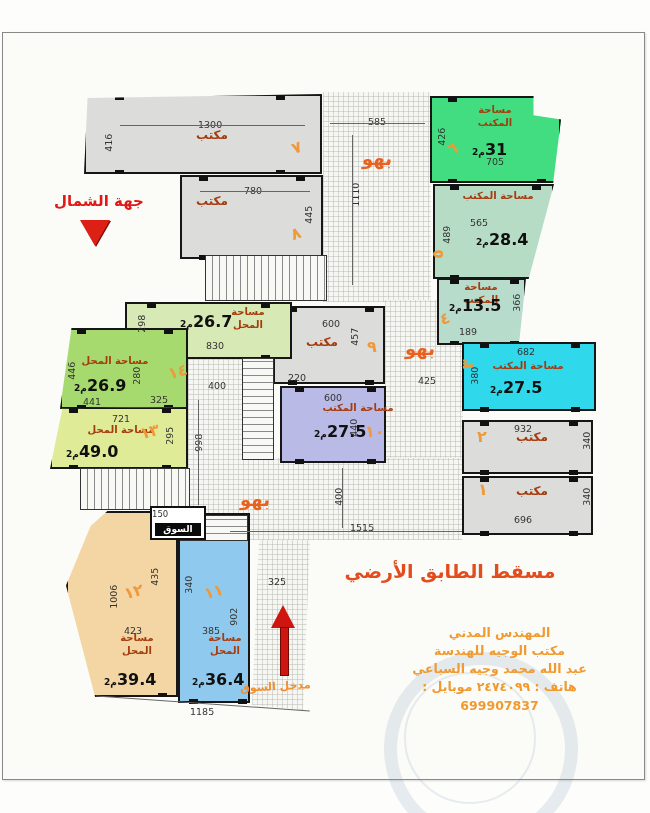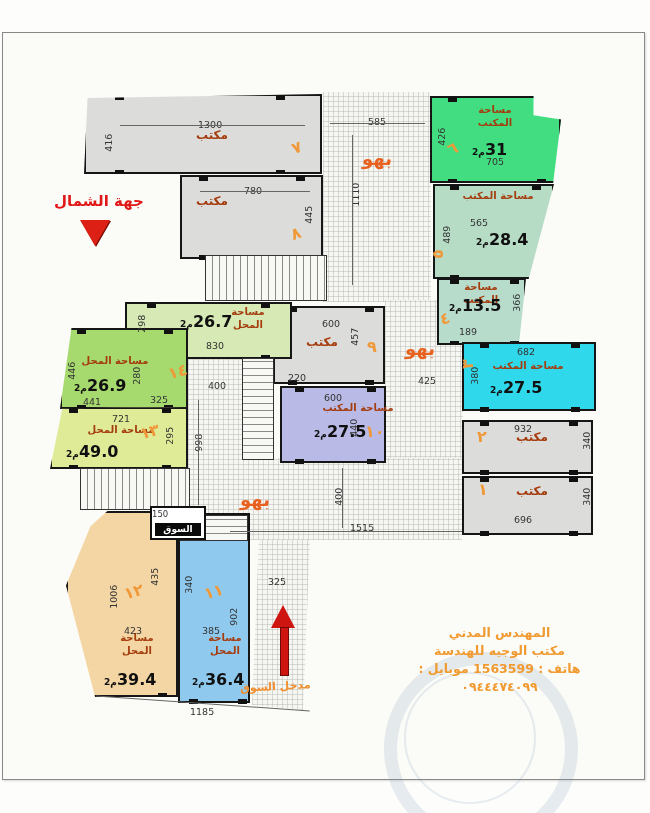--- a/index.html
+++ b/index.html
@@ -266,22 +266,24 @@
   <div class="line" style="left:96px;top:703px;width:214px;height:1px;transform:rotate(4deg);"></div>
   <div class="line" style="left:198px;top:400px;width:1px;height:105px;"></div>
 
   <div id="north-label">جهة الشمال</div>
   <div id="north-arrow"></div>
 
   <div id="entry-head"></div>
   <div id="entry-shaft"></div>
   <div id="entrance-label">مدخل السوق</div>
 
+  <div id="floor-label">مسقط الطابق الأرضي</div>
 
   <div class="wm" style="left:384px;top:652px;width:168px;height:168px;"></div>
   <div class="wm2" style="left:404px;top:672px;width:128px;height:128px;"></div>
 
   <div id="office-box">
     <div>المهندس المدني</div>
     <div>مكتب الوجيه للهندسة</div>
-    <div>هاتف : 1563599   موبايل : ٠٩٤٤٤٧٤٠٩٩</div>
+    <div>عبد الله محمد وجيه السباعي</div>
+    <div>هاتف : ٢٤٧٤٠٩٩   موبايل : 699907837</div>
   </div>
 </div>
 
 </body></html>

